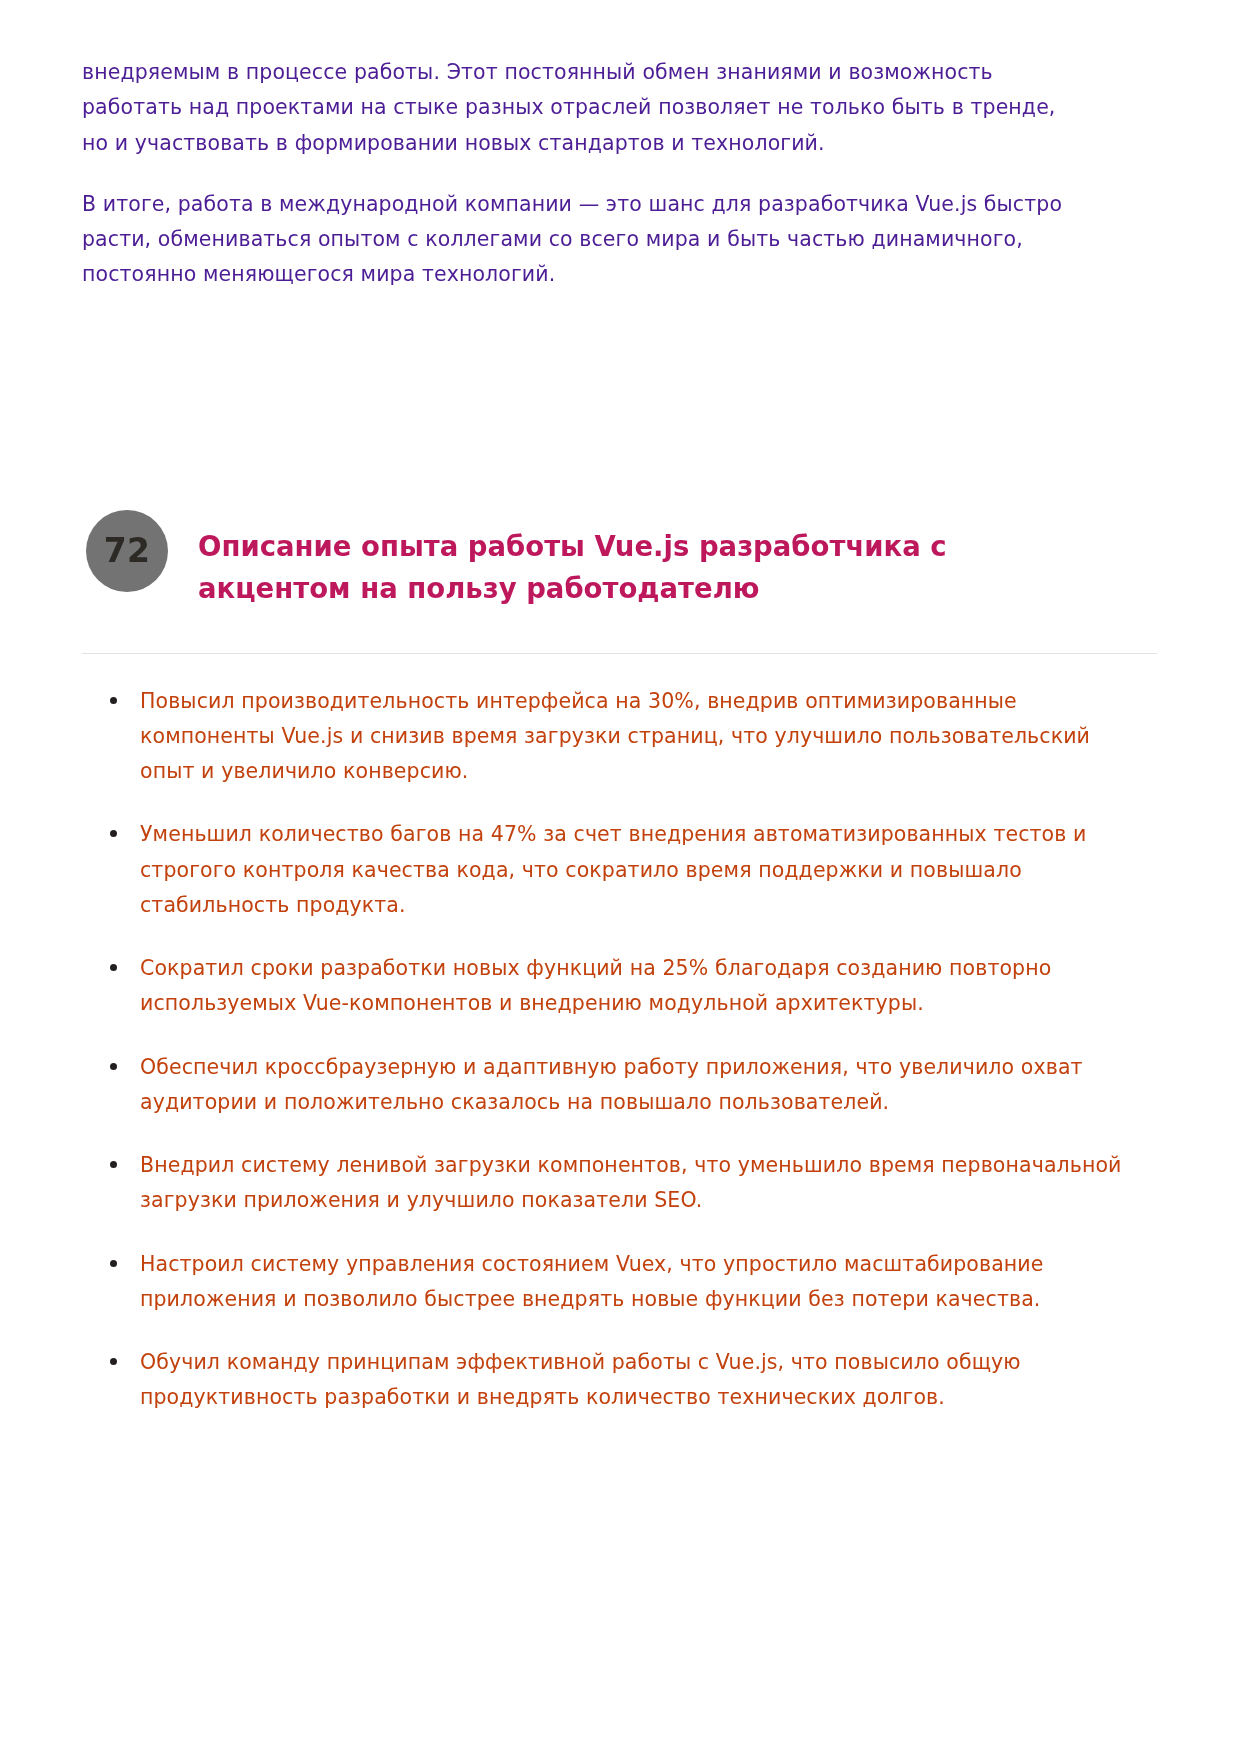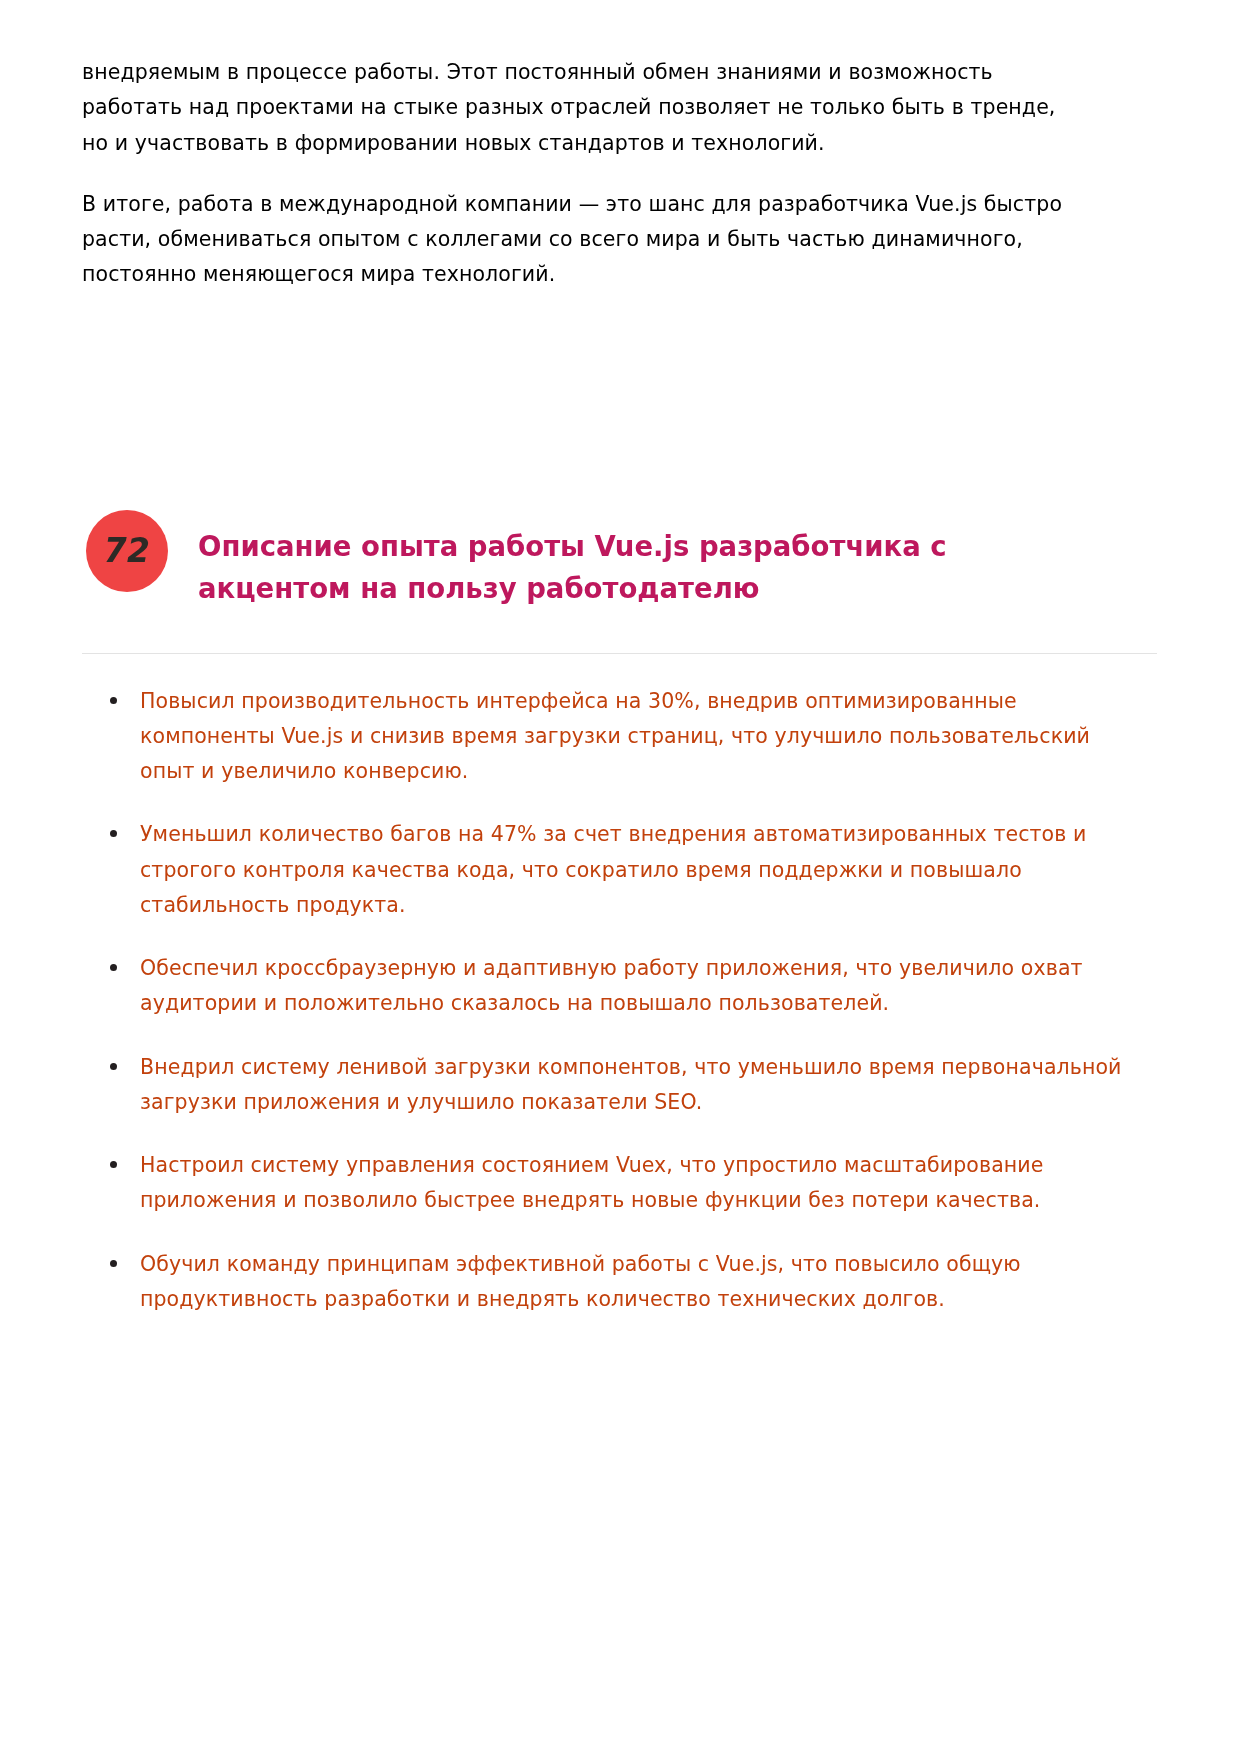--- a/index.html
+++ b/index.html
@@ -23,45 +23,44 @@
   }
 
   
   .intro {
     margin: 0 0 8px 0;
   }
   .intro p {
     margin: 0 0 26px 0;
     font-size: 20.5px;
     line-height: 1.72;
-    color: #000000;
+    color: #4c1d95;
     letter-spacing: 0.005em;
     max-width: 1000px;
   }
 
   
   .heading-block {
     margin-top: 205px;
     display: flex;
     align-items: flex-start;
     gap: 0;
     position: relative;
   }
   .badge {
     flex: 0 0 auto;
     width: 82px;
     height: 82px;
     border-radius: 50%;
-    background: #ef4444;
+    background: #737373;
     display: flex;
     align-items: center;
     justify-content: center;
     margin-top: 12px;
     margin-left: 4px;
-    font-style: italic;
   }
   .badge-number {
     font-size: 33px;
     font-weight: 600;
     color: #2d2a26;
     letter-spacing: 0.01em;
   }
   .heading-text {
     margin-left: 30px;
     font-size: 27.5px;
@@ -120,19 +119,20 @@
       <span class="badge-number">72</span>
     </div>
     <h2 class="heading-text">Описание опыта работы Vue.js разработчика с акцентом на пользу работодателю</h2>
   </div>
 
   <hr class="rule">
 
   <ul class="bullets">
     <li>Повысил производительность интерфейса на 30%, внедрив оптимизированные компоненты Vue.js и снизив время загрузки страниц, что улучшило пользовательский опыт и увеличило конверсию.</li>
     <li>Уменьшил количество багов на 47% за счет внедрения автоматизированных тестов и строгого контроля качества кода, что сократило время поддержки и повышало стабильность продукта.</li>
+    <li>Сократил сроки разработки новых функций на 25% благодаря созданию повторно используемых Vue-компонентов и внедрению модульной архитектуры.</li>
     <li>Обеспечил кроссбраузерную и адаптивную работу приложения, что увеличило охват аудитории и положительно сказалось на повышало пользователей.</li>
     <li>Внедрил систему ленивой загрузки компонентов, что уменьшило время первоначальной загрузки приложения и улучшило показатели SEO.</li>
     <li>Настроил систему управления состоянием Vuex, что упростило масштабирование приложения и позволило быстрее внедрять новые функции без потери качества.</li>
     <li>Обучил команду принципам эффективной работы с Vue.js, что повысило общую продуктивность разработки и внедрять количество технических долгов.</li>
   </ul>
 
 </div>
 
 </body></html>

